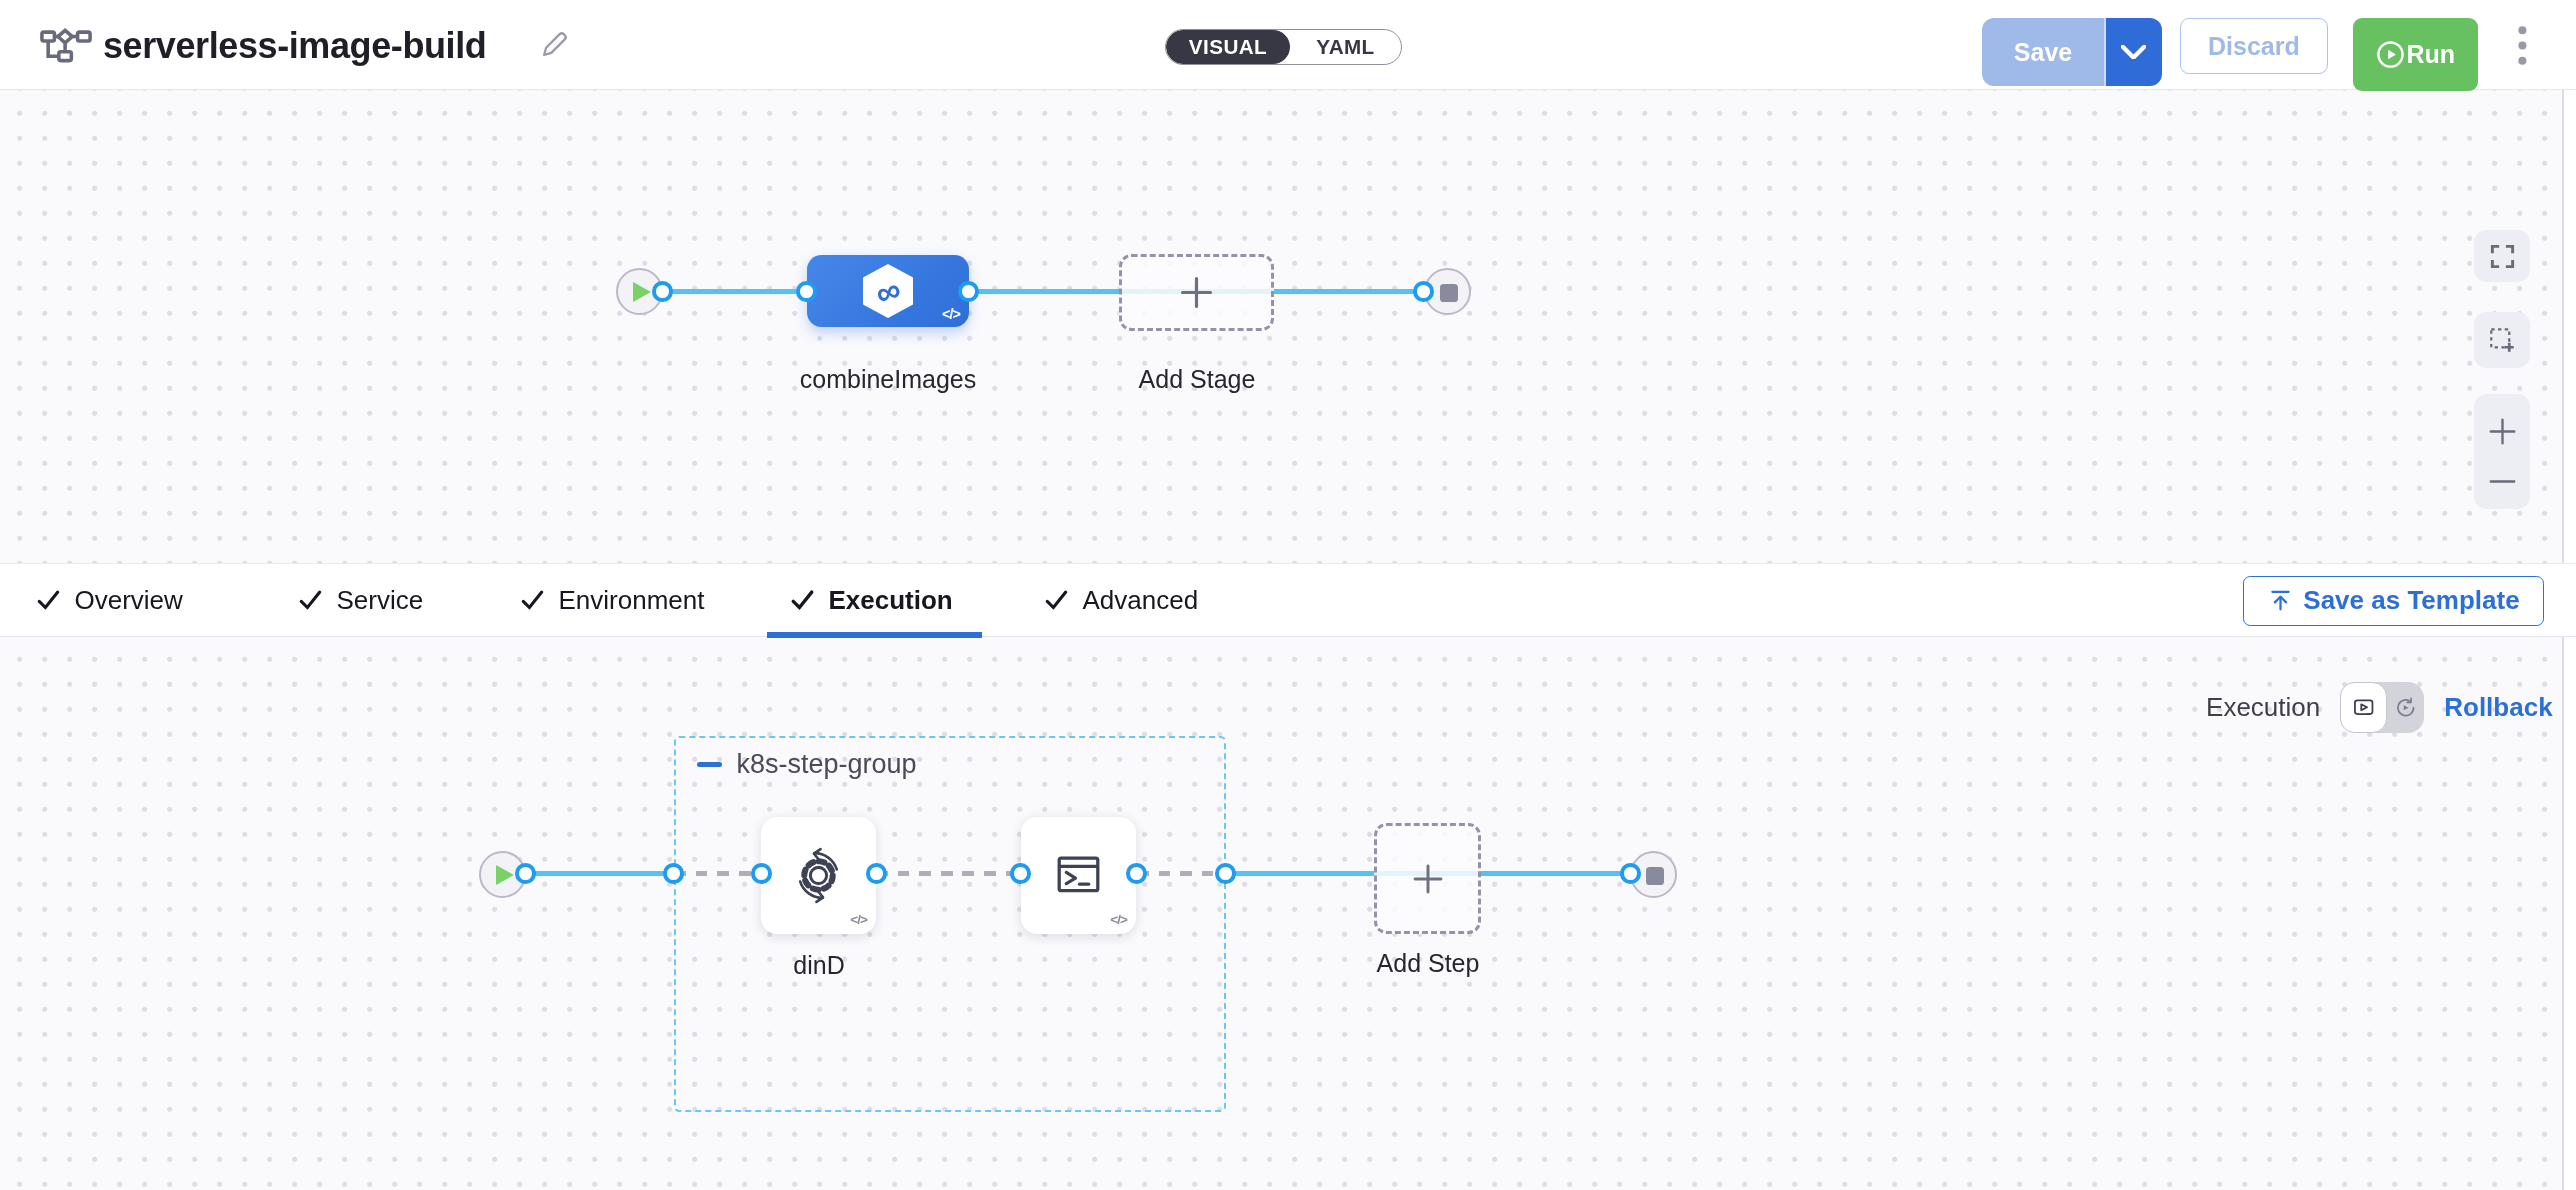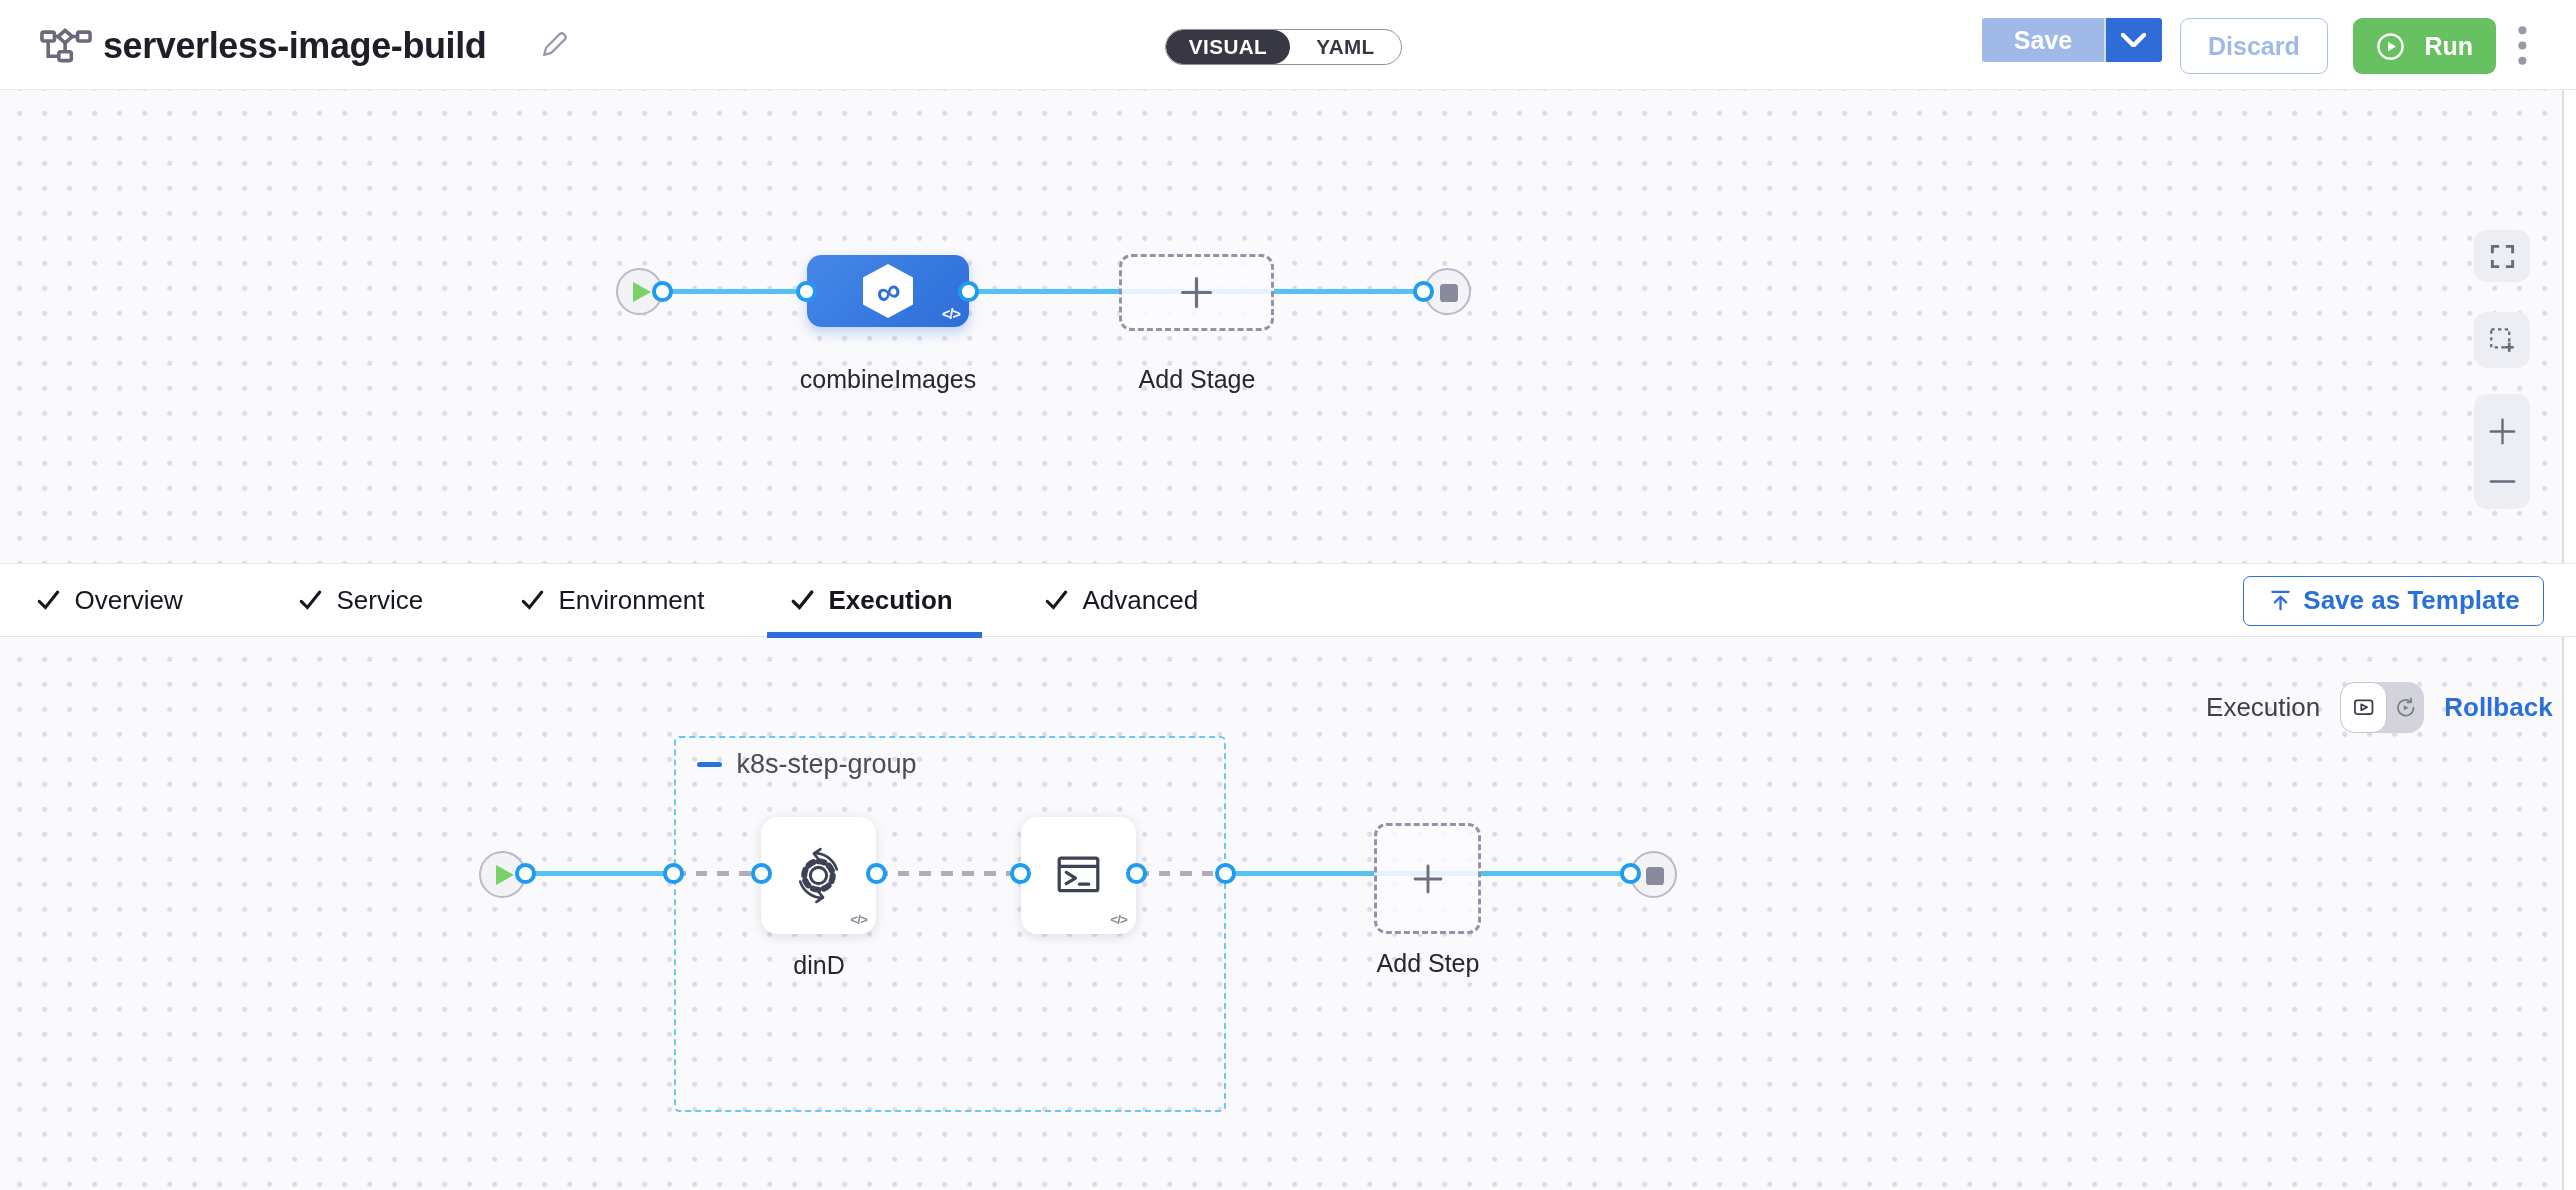--- a/index.html
+++ b/index.html
@@ -22,36 +22,36 @@
               font-size:20.7px; font-weight:700; letter-spacing:0.4px; }
   .mode-visual { width:124px; background:#383844; color:#fff; border-radius:18px; }
   .mode-yaml { flex:1; color:#383844; }
 
   .validated { position:absolute; left:1727px; top:20px; height:53px; padding:0 23.4px;
                border:1.8px solid #c9e9f6; background:#f8fdff; border-radius:27px;
                display:flex; align-items:center; gap:10.8px; }
   .validated .v-label { font-size:22.5px; font-weight:700; color:#33333d; }
   .validated .v-time  { font-size:22.5px; color:#71727b; }
 
-  .save-split { position:absolute; left:1982px; top:18px; width:180px; height:44px;
-                border-radius:3px; overflow:hidden; display:flex; }
+  .save-split { position:absolute; left:1982px; top:18px; width:180px; height:68px;
+                border-radius:12px; overflow:hidden; display:flex; }
   .save-main { width:122px; background:#9fbae9; color:#fff; font-size:25px; font-weight:700;
                display:flex; align-items:center; justify-content:center; cursor:default; }
   .save-div { width:1.8px; background:#cfdcf5; }
   .save-caret { flex:1; background:#2f6cd8; display:flex; align-items:center;
                 justify-content:center; cursor:pointer; }
 
   .discard-btn { position:absolute; left:2180px; top:18px; height:56px; padding:12px 27px;
                  background:#fff; border:1.8px solid #aac3ee; border-radius:9px;
                  color:#9fbae9; font-size:25px; font-weight:700; display:flex;
                  align-items:center; cursor:default; }
-  .run-btn { position:absolute; left:2353px; top:18px; height:56px; padding:0 23.4px;
+  .run-btn { position:absolute; left:2353px; top:18px; height:73px; padding:0 23.4px;
              background:#68c160; border:none; border-radius:9px; color:#fff;
              font-size:25px; font-weight:700; display:flex; align-items:center;
-             gap:19px; cursor:pointer; }
+             gap:1px; cursor:pointer; }
   .kebab { position:absolute; left:2504px; top:23.4px; width:36px; height:45px;
            display:flex; align-items:center; justify-content:center; cursor:pointer; }
 
   
   .canvas { position:absolute; left:0; width:2576px; background-color:#fafafd;
             background-image:radial-gradient(circle, #dddde7 2.3px, transparent 2.4px);
             background-size:25px 25px; background-position:7.2px 10.8px; }
   #canvas-top { top:90px; height:473px; }
   #canvas-bottom { top:636px; height:554px; }
   .right-divider { position:absolute; left:2562px; top:90px; width:1.8px; height:1100px;

